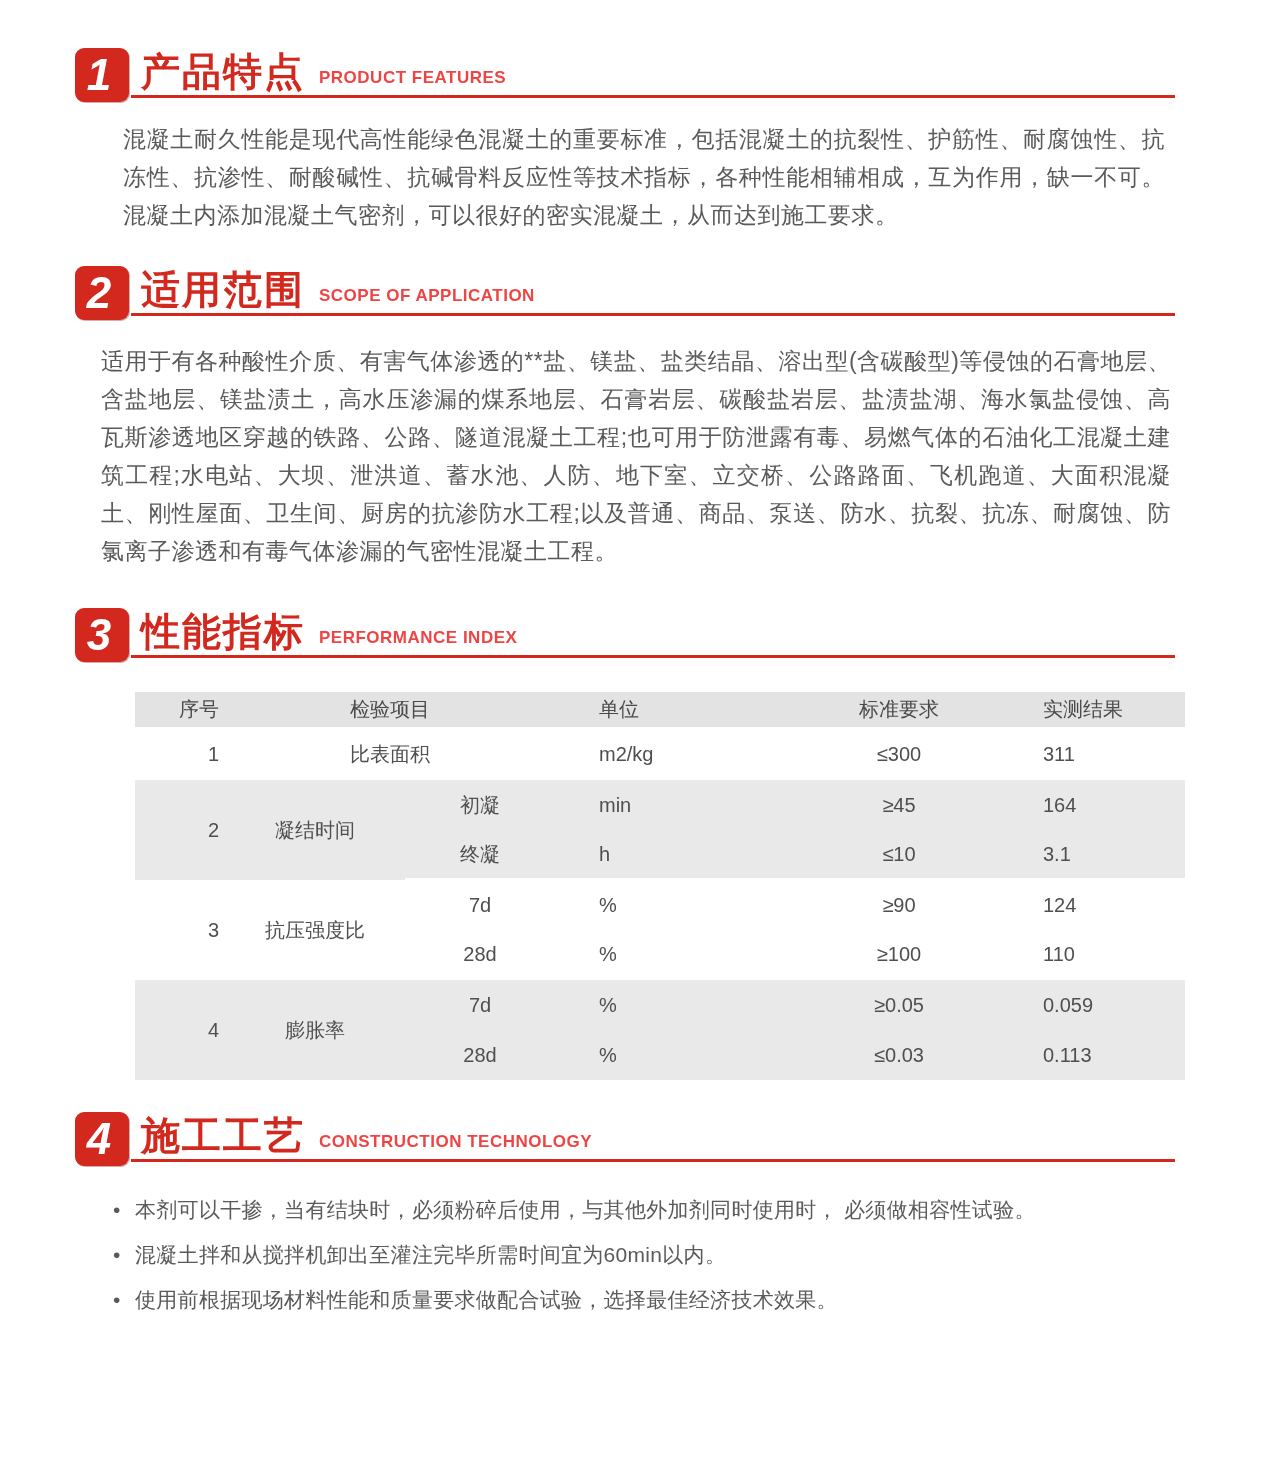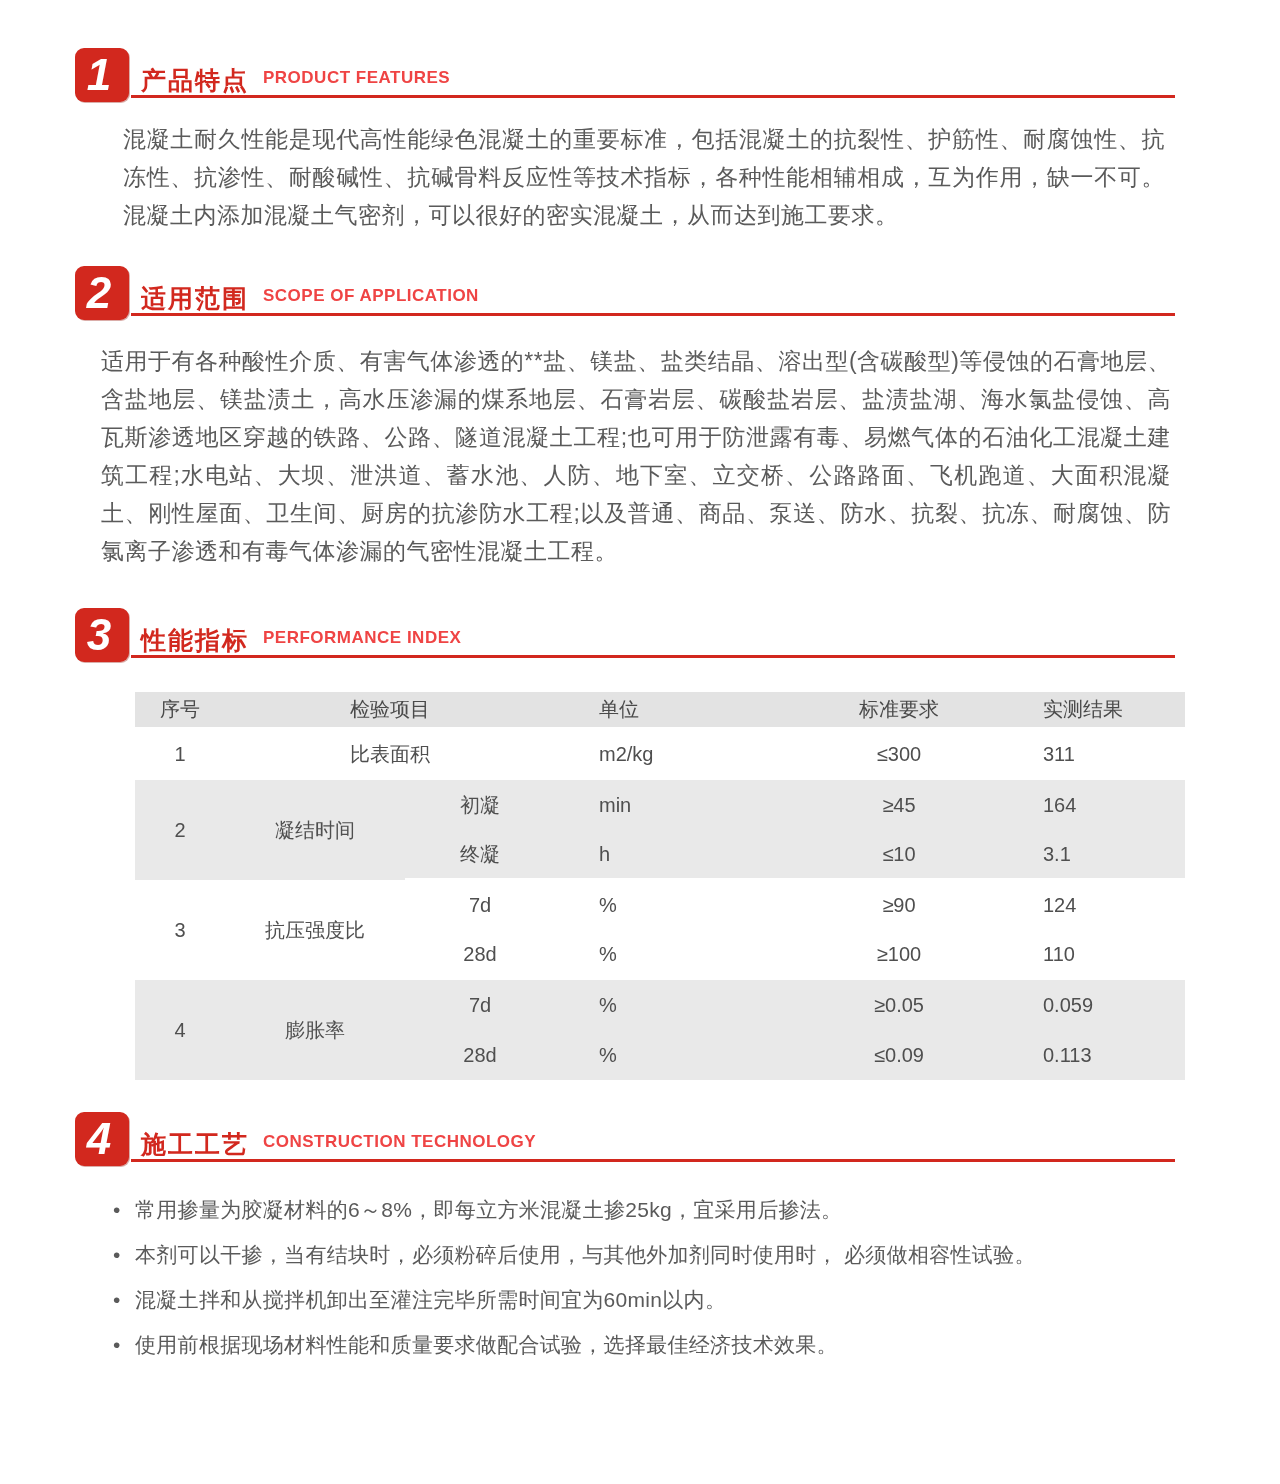--- a/index.html
+++ b/index.html
@@ -47,21 +47,21 @@
     gap: 14px;
     margin-left: 12px;
     margin-bottom: 4px;
     padding-bottom: 2px;
     position: relative;
     left: -10px;
     padding-left: 10px;
   }
   .cn-title {
     color: #d2281e;
-    font-size: 25px;
+    font-size: 39px;
     font-weight: bold;
     letter-spacing: 2px;
     line-height: 1.05;
   }
   .en-title {
     color: #ef4444;
     font-size: 17px;
     font-weight: bold;
     letter-spacing: 0.5px;
     padding-bottom: 5px;
@@ -90,21 +90,21 @@
     border-collapse: separate;
     border-spacing: 0;
     font-size: 20px;
     color: #4f4f4f;
   }
   .perf-table th, .perf-table td {
     font-weight: normal;
     padding: 0 6px;
     vertical-align: middle;
   }
-  .perf-table .col-no   { width: 90px;  text-align: center; }
+  .perf-table .col-no   { width: 90px;  text-align: right; }
   .perf-table .col-item { width: 180px; text-align: center; }
   .perf-table .col-sub  { width: 150px; text-align: center; }
   .perf-table .col-unit { width: 210px; text-align: left; padding-left: 44px; }
   .perf-table .col-std  { width: 230px; text-align: center; padding-left: 44px; }
   .perf-table .col-meas { width: 190px; text-align: left; padding-left: 48px; }
   .perf-table thead tr { background: #e3e3e3; height: 38px; }
   .perf-table thead th { border-bottom: 3px solid #ffffff; color: #4a4a4a; }
   .row-white { background: #ffffff; }
   .row-gray  { background: #e9e9e9; }
   .perf-table tbody tr { height: 50px; }
@@ -220,36 +220,35 @@
           <td class="col-no" rowspan="2">4</td>
           <td class="col-item" rowspan="2">膨胀率</td>
           <td class="col-sub">7d</td>
           <td class="col-unit">%</td>
           <td class="col-std">≥0.05</td>
           <td class="col-meas">0.059</td>
         </tr>
         <tr class="row-gray">
           <td class="col-sub">28d</td>
           <td class="col-unit">%</td>
-          <td class="col-std">≤0.09</td>
+          <td class="col-std">≤0.03</td>
           <td class="col-meas">0.113</td>
         </tr>
       </tbody>
     </table>
   </div>
 
   <div class="sec-4">
     <div class="section-header">
       <div class="badge">4</div>
       <div class="title-wrap">
         <span class="cn-title">施工工艺</span>
         <span class="en-title">CONSTRUCTION TECHNOLOGY</span>
       </div>
     </div>
     <ul class="bullets">
-      <li>常用掺量为胶凝材料的6～8%，即每立方米混凝土掺25kg，宜采用后掺法。</li>
       <li>本剂可以干掺，当有结块时，必须粉碎后使用，与其他外加剂同时使用时， 必须做相容性试验。</li>
       <li>混凝土拌和从搅拌机卸出至灌注完毕所需时间宜为60min以内。</li>
       <li>使用前根据现场材料性能和质量要求做配合试验，选择最佳经济技术效果。</li>
     </ul>
   </div>
 
 </div>
 
 </body></html>

